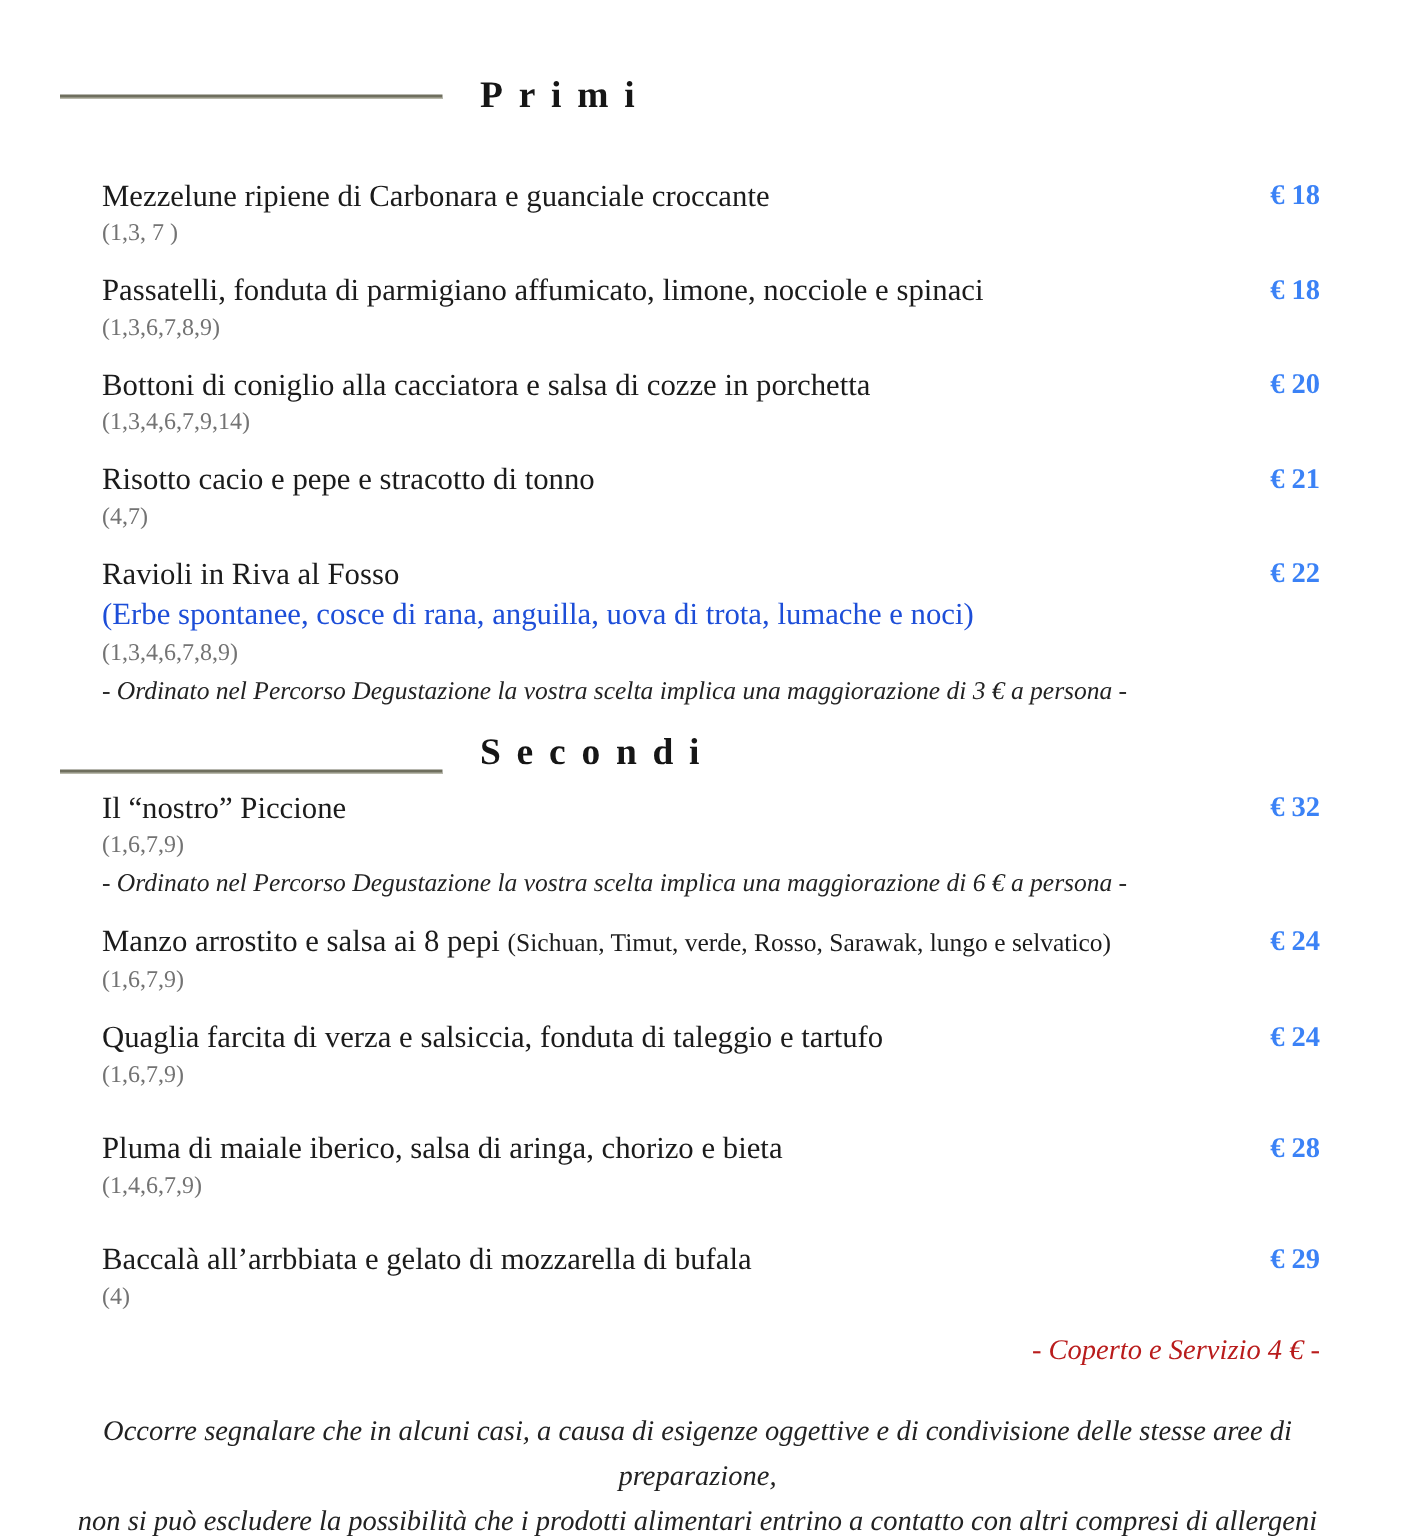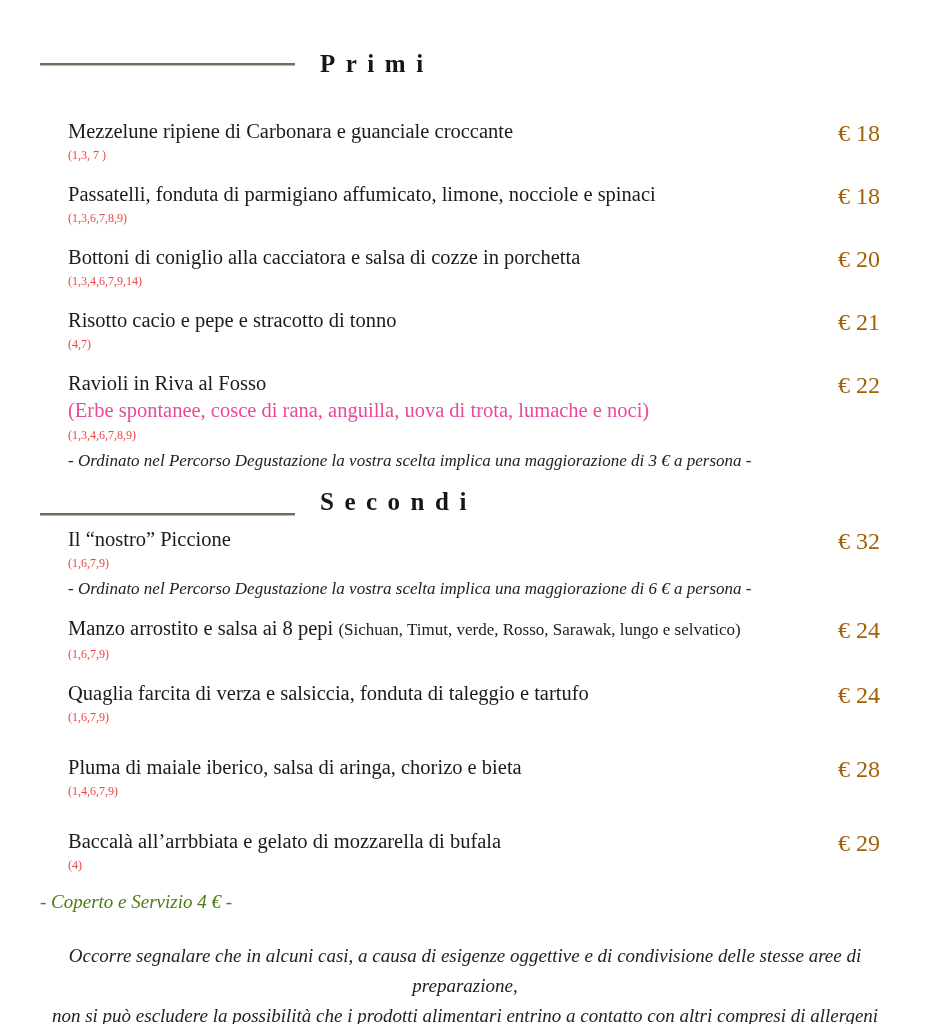--- a/index.html
+++ b/index.html
@@ -45,53 +45,54 @@
   .item-left { max-width: 775px; }
   .item-name {
     font-size: 20.5px;
     line-height: 26px;
     color: #1b1b1b;
   }
   .name-suffix { font-size: 17px; }
   .item-desc {
     font-size: 20.5px;
     line-height: 28px;
-    color: #ec4899;
+    color: #1d4ed8;
   }
   .allergens {
-    font-size: 12px;
+    font-size: 16px;
     line-height: 21px;
     margin-top: 1px;
-    color: #ef4444;
+    color: #737373;
   }
   .note {
     font-style: italic;
     font-size: 17px;
     line-height: 23px;
     margin-top: 3px;
     color: #222222;
   }
   .price {
-    font-size: 24px;
+    font-size: 19px;
     white-space: nowrap;
     padding-top: 2px;
-    color: #a16207;
+    color: #3b82f6;
     flex: 0 0 auto;
     margin-left: 12px;
+    font-weight: bold;
   }
   .primi-items { margin-top: 40px; }
   .secondi-header { margin-top: 16px; align-items: flex-end; }
   .secondi-items { margin-top: 10px; }
   .coperto {
-    text-align: left;
+    text-align: right;
     font-style: italic;
     font-size: 19px;
     margin-top: 12px;
     margin-right: 0;
-    color: #4d7c0f;
+    color: #b91c1c;
   }
   .disclaimer {
     margin-top: 28px;
     margin-left: -20px;
     margin-right: -30px;
     text-align: center;
     font-style: italic;
     font-size: 19px;
     line-height: 30px;
     color: #222222;

